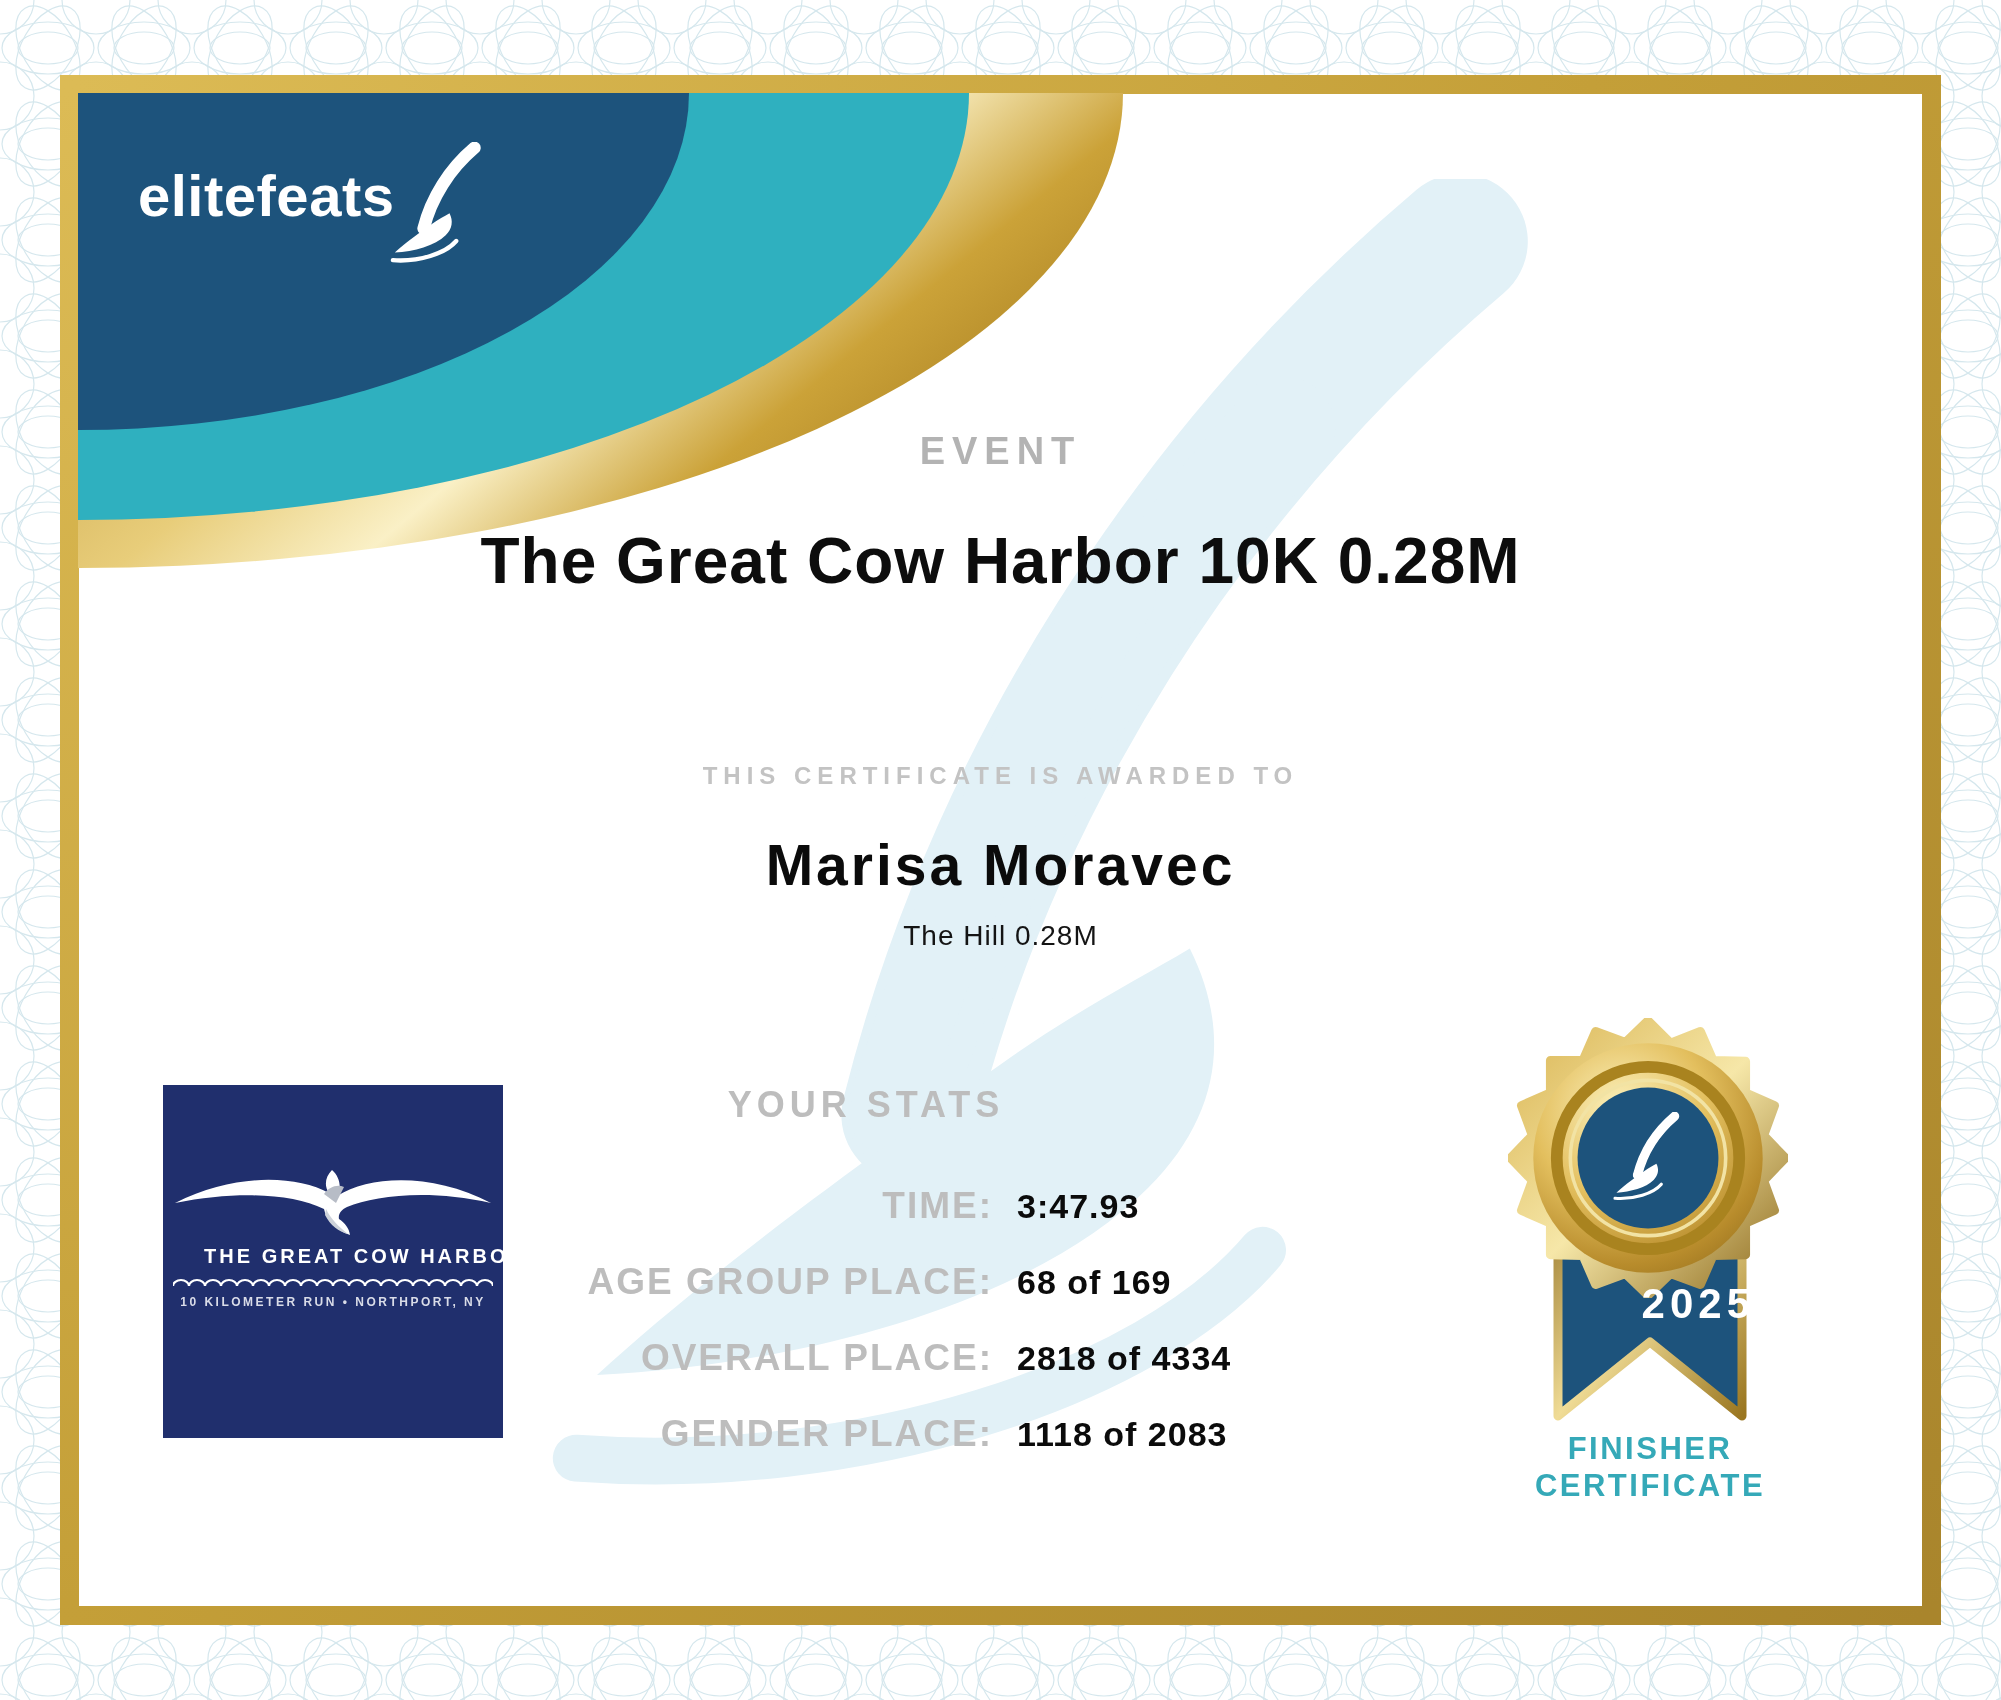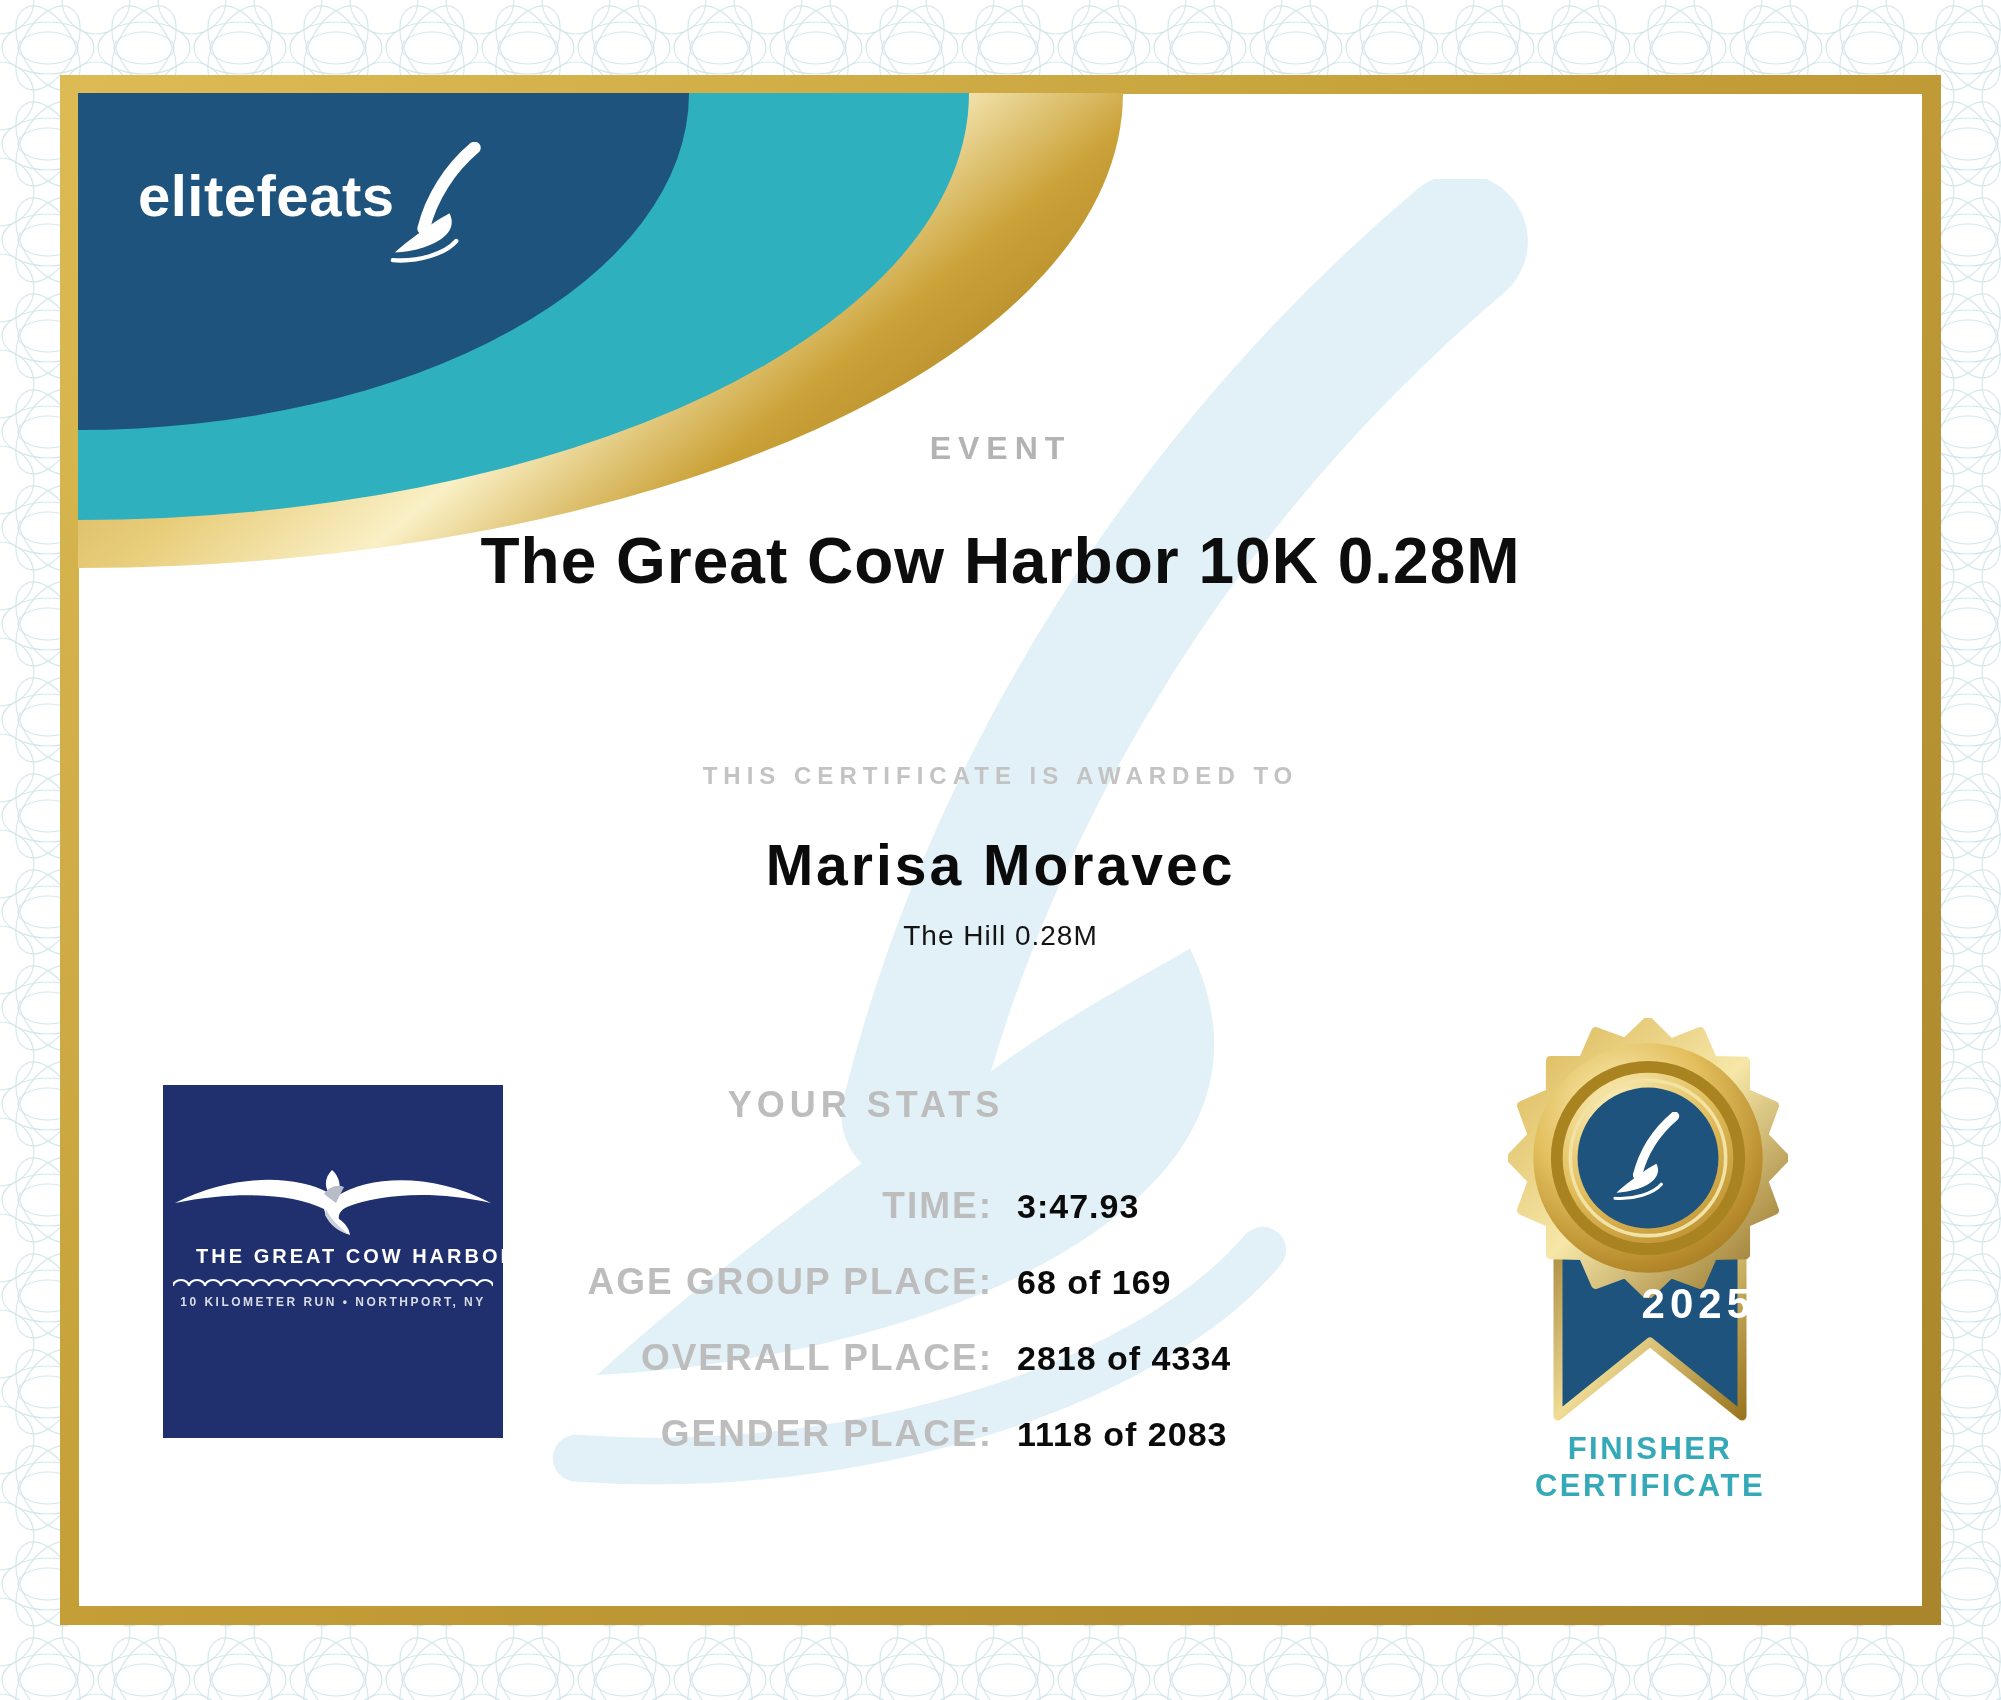--- a/index.html
+++ b/index.html
@@ -21,21 +21,21 @@
   .corner-wave{left:78px; top:93px; z-index:3;}
   .watermark{left:545px; top:175px; z-index:3; color:#e2f1f7;}
 
   
   .brand{left:138px; top:142px; z-index:4; display:flex; align-items:flex-start;}
   .brand-text{margin-top:20px; font-size:58px; font-weight:bold; color:#ffffff; letter-spacing:0.5px;}
   .brand-foot{width:96px; height:125px; color:#ffffff; margin-left:-4px;}
 
   
   .center-line{left:0; width:2001px; text-align:center; z-index:5;}
-  .event-label{top:430px; font-size:32px; font-weight:bold; letter-spacing:7px; color:#b3b3b3;}
+  .event-label{top:430px; font-size:38px; font-weight:bold; letter-spacing:7px; color:#b3b3b3;}
   .event-name{top:524px; font-size:64px; font-weight:800; letter-spacing:1px; color:#0d0d0d;}
   .award-label{top:762px; font-size:24px; font-weight:bold; letter-spacing:6px; color:#c3c3c3;}
   .recipient{top:832px; font-size:57px; font-weight:800; letter-spacing:3px; color:#0b0b0b;}
   .division{top:920px; font-size:28px; font-weight:400; letter-spacing:1px; color:#141414;}
 
   .stats-title{
     left:866px; top:1078px; transform:translateX(-50%); z-index:5;
     font-size:36px; font-weight:bold; letter-spacing:5px; color:#bdbdbd; white-space:nowrap;margin-top:6px;
   }
   .stats-grid{
@@ -48,21 +48,21 @@
   }
   .stat-value{
     height:76px; line-height:76px; text-align:left; padding-left:12px; box-sizing:border-box;
     font-size:34px; font-weight:700; letter-spacing:1px; color:#0b0b0b; white-space:nowrap;
   }
 
   
   .race-logo{left:163px; top:1085px; width:340px; height:353px; background:#202f6d; z-index:5;}
   .race-logo .gull{position:absolute; left:10px; top:72px; width:320px; height:88px;}
   .race-logo-title{
-    position:absolute; left:0; top:160px; width:388px; text-align:center;
+    position:absolute; left:8px; top:160px; width:388px; text-align:center;
     font-size:20px; font-weight:bold; letter-spacing:3px; color:#ffffff; white-space:nowrap;
   }
   .race-logo .wave-line{position:absolute; left:10px; top:192px; width:320px; height:14px;}
   .race-logo-sub{
     position:absolute; left:0; top:210px; width:340px; text-align:center;
     font-size:12px; font-weight:bold; letter-spacing:2.5px; color:#d9dce8; white-space:nowrap;
   }
 
   
   .ribbon{left:1545px; top:1150px; z-index:6;}

